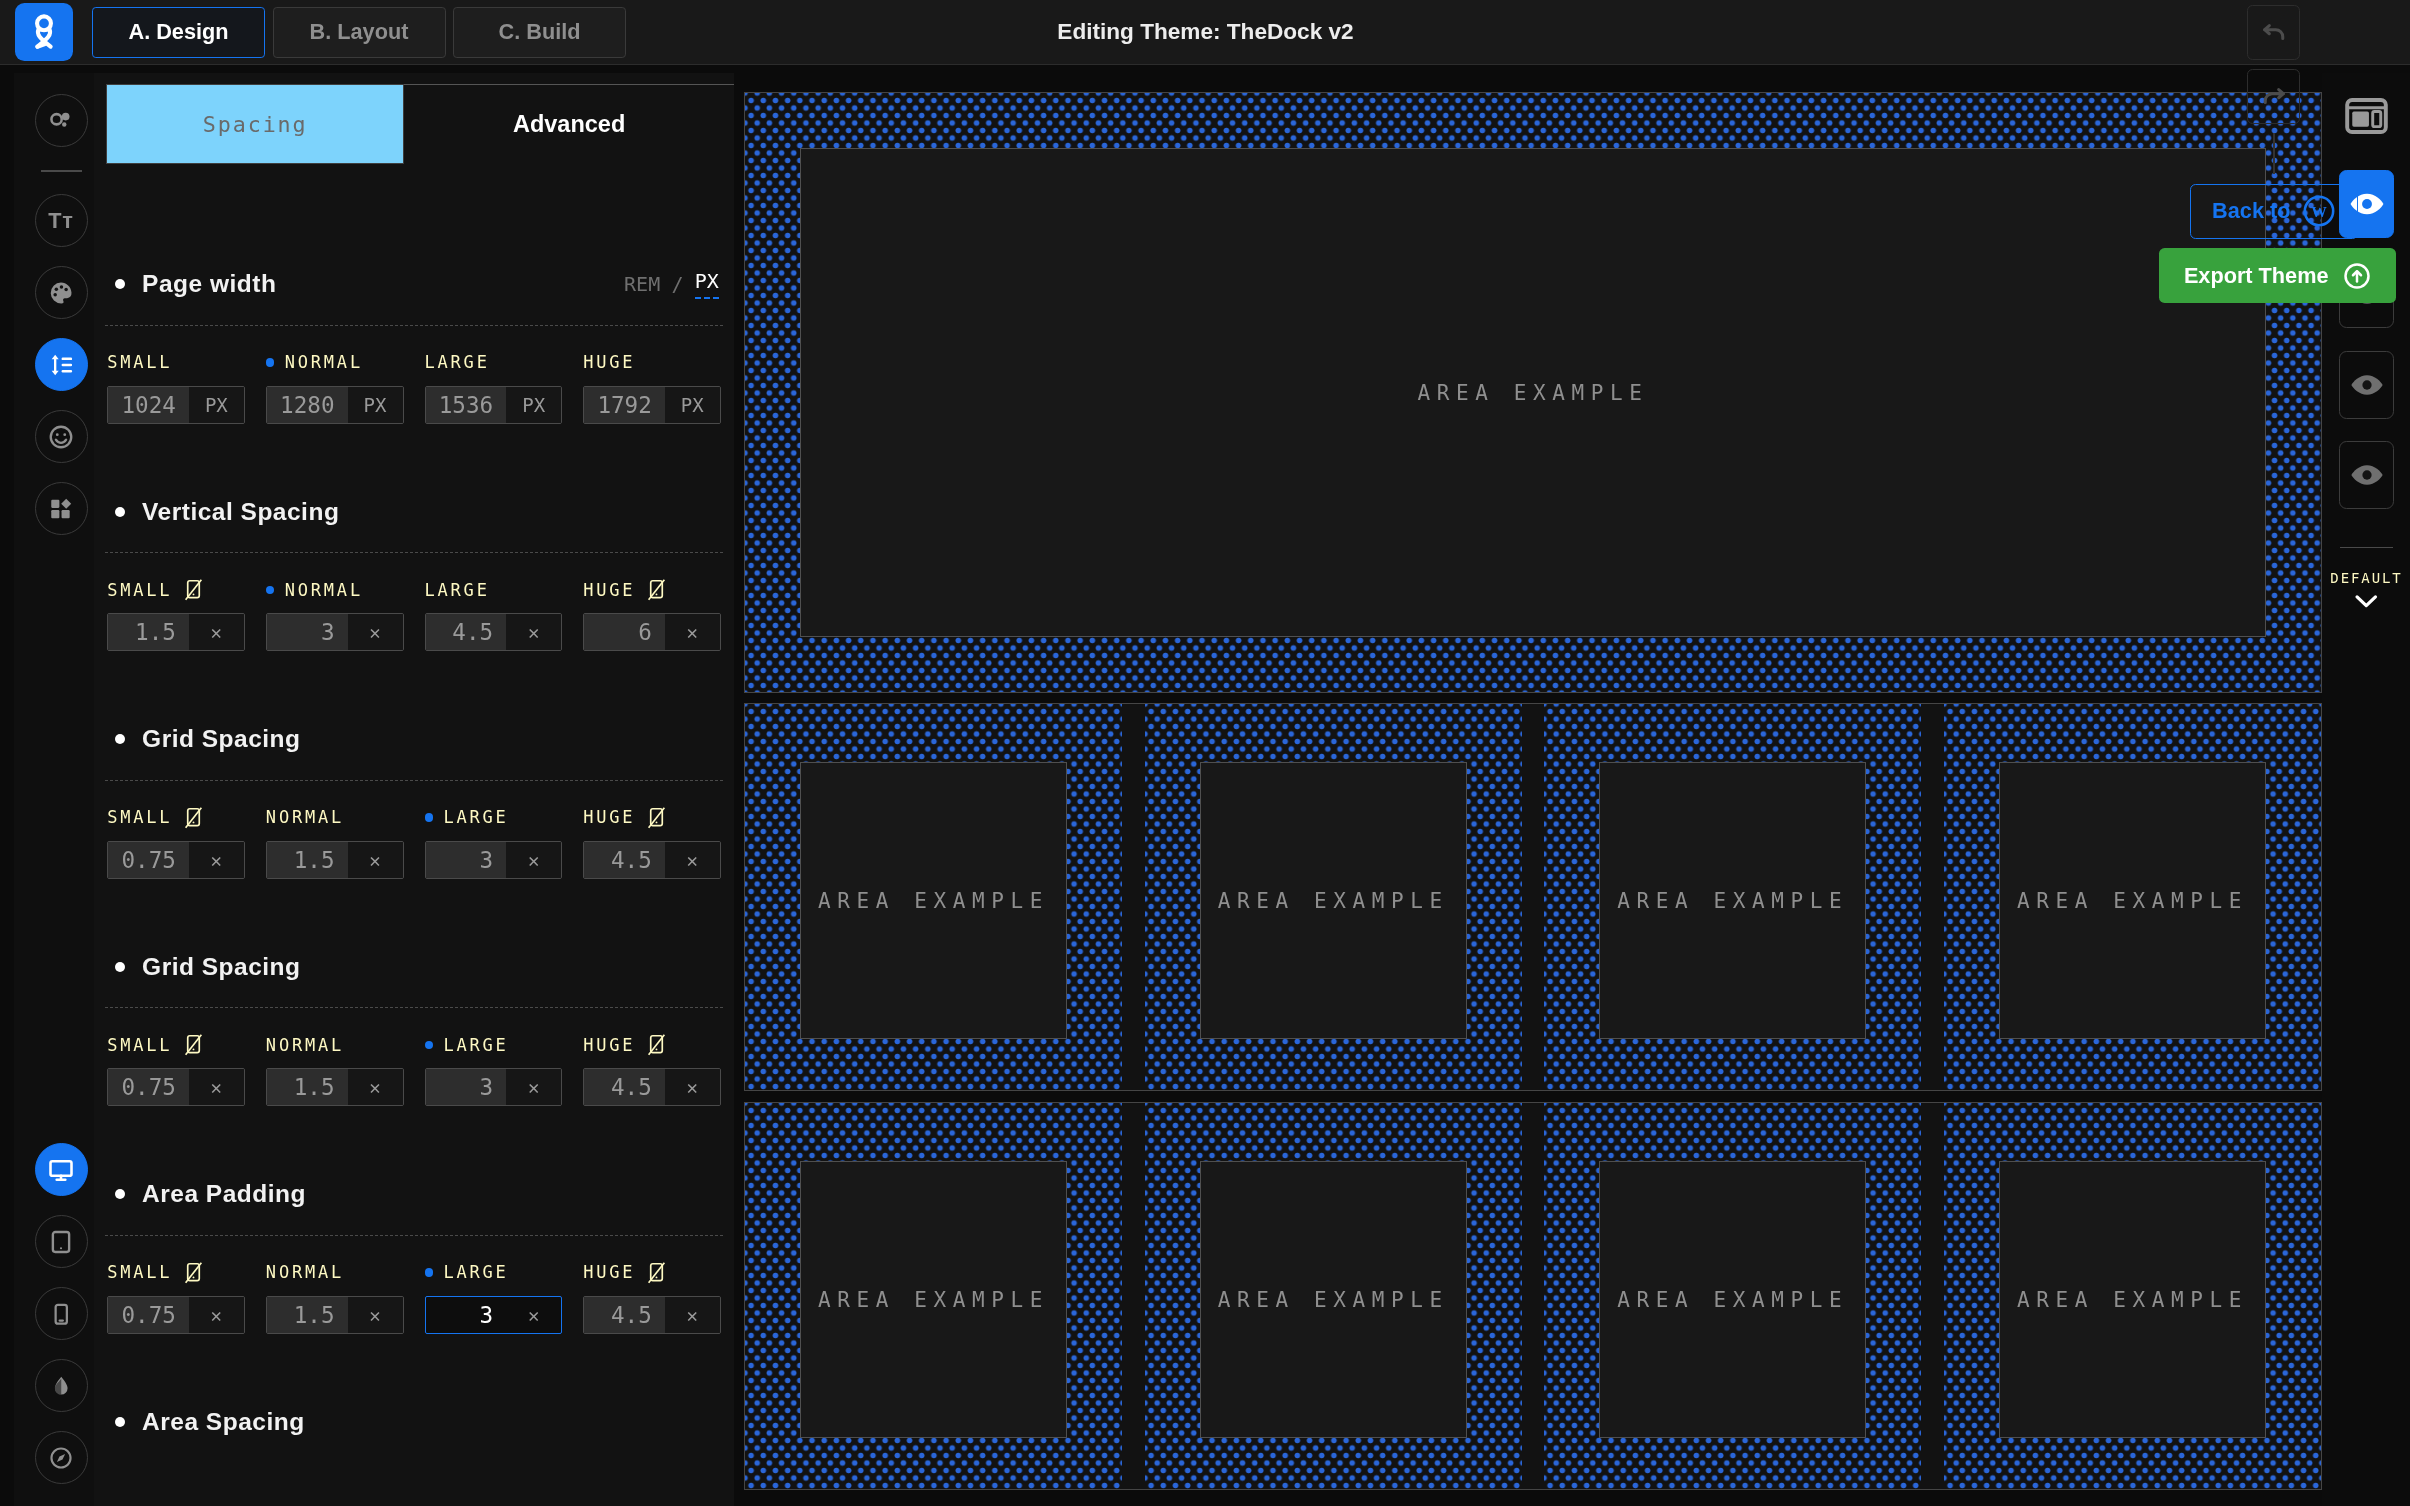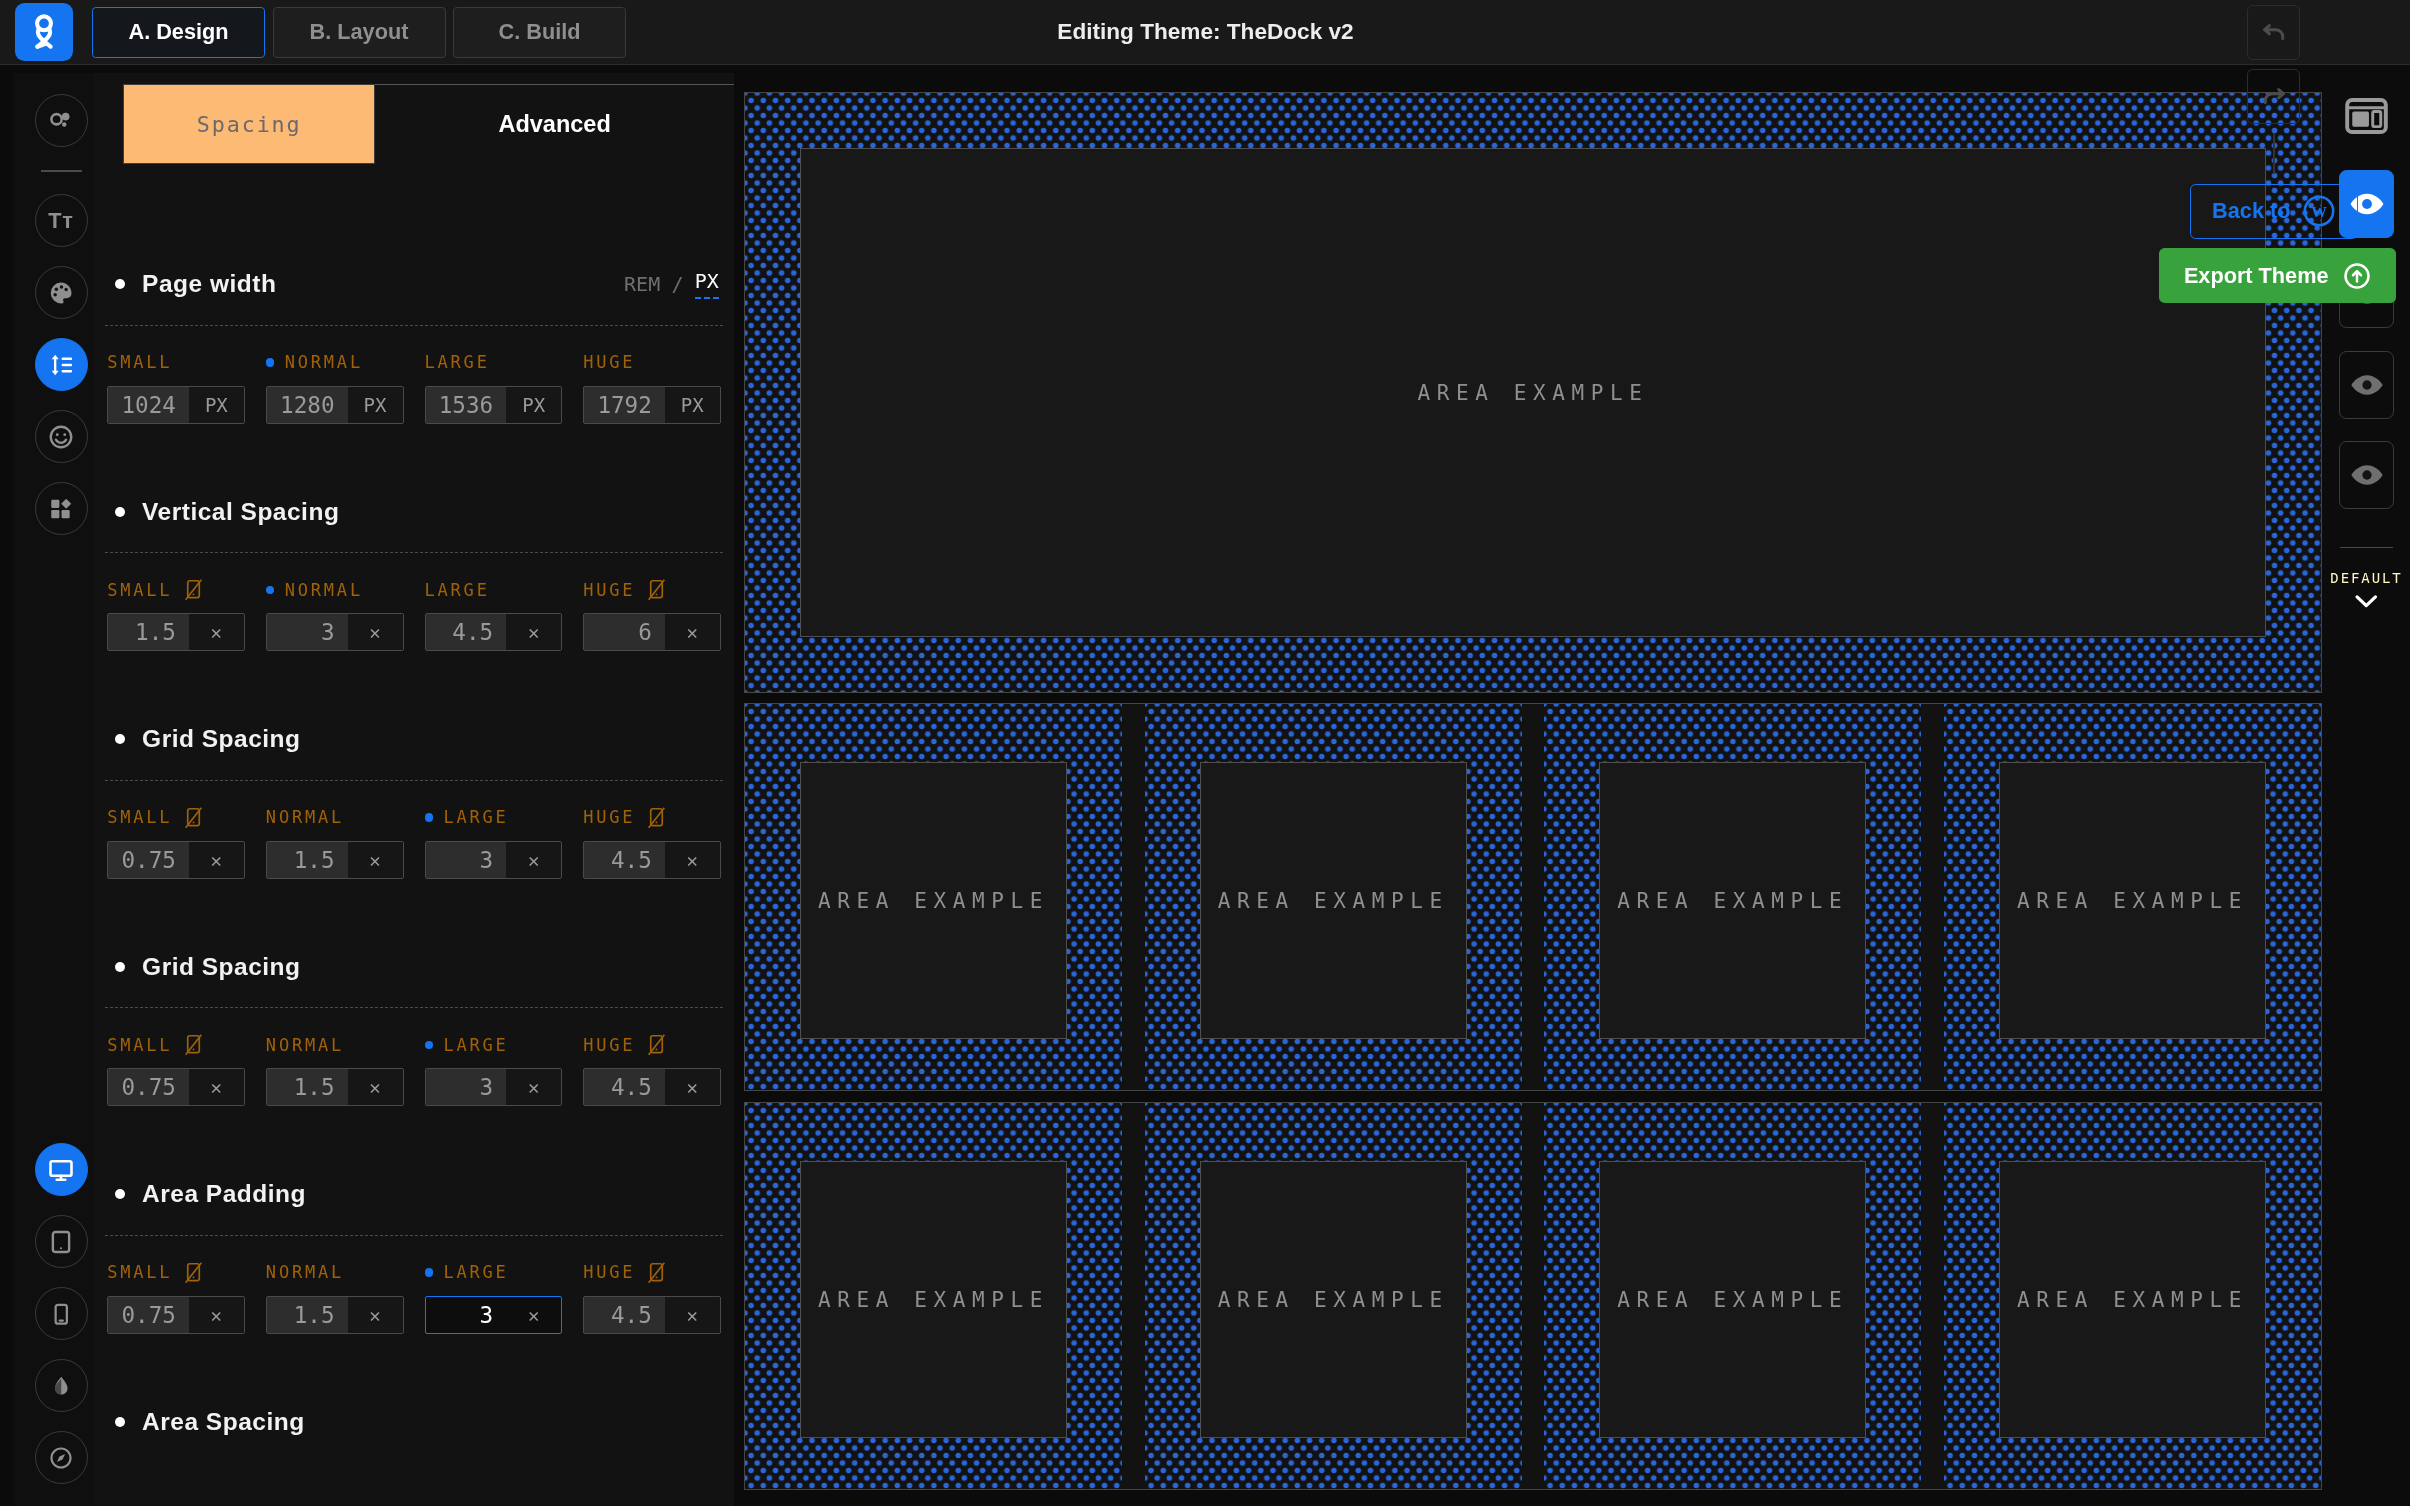--- a/index.html
+++ b/index.html
@@ -45,38 +45,38 @@
   .rail-btn.first{margin-top:21px;}
   .rail-divider{width:41px;height:1.9px;background:#4a4a4a;margin:3.8px 0 22.6px;}
   .rail-spacer{flex:1;}
   .tt-glyph{font-weight:700;font-size:21.7px;line-height:1;letter-spacing:0.9px;}
 
   
   .panel{position:absolute;left:94px;top:73px;bottom:0;width:640px;background:#121212;
          box-sizing:border-box;overflow:hidden;}
   .panel-tabs{display:flex;height:80px;margin-top:11.3px;padding-left:12.2px;}
   .panel-tab{display:flex;align-items:center;justify-content:center;box-sizing:border-box;}
-  .panel-tab.inactive{width:252px;background:#fdba74;border:0.9px solid #3f3f3f;
-                      font-family:"DejaVu Sans Mono",monospace;font-size:21.7px;letter-spacing:1.9px;color:#6a6a6a;margin-left:17px;}
+  .panel-tab.inactive{width:298px;background:#7dd3fc;border:0.9px solid #3f3f3f;
+                      font-family:"DejaVu Sans Mono",monospace;font-size:21.7px;letter-spacing:1.9px;color:#6a6a6a;}
   .panel-tab.active{flex:1;border-top:1.9px solid #555;color:#fff;font-weight:700;font-size:23.5px;}
   .panel-content{padding:0 11.3px;}
   .section{margin-bottom:72px;}
   .section.first{margin-top:104px;}
   .sec-head{display:flex;align-items:center;height:32px;}
   .sec-bullet{width:10.4px;height:10.4px;border-radius:50%;background:#fff;margin:0 17px 0 9.4px;flex:0 0 auto;}
   .sec-title{font-size:24.5px;font-weight:700;color:#f2f2f2;letter-spacing:0.5px;white-space:nowrap;}
   .unit-toggle{margin-left:auto;display:flex;align-items:center;gap:11.3px;margin-right:3.8px;
                font-family:"DejaVu Sans Mono",monospace;font-size:20px;color:#6f6f6f;}
   .unit-rem{color:#6f6f6f;}
   .unit-slash{color:#6f6f6f;}
   .unit-px{color:#fff;border-bottom:2.8px dashed #1574f0;padding-bottom:3.8px;}
   .sec-divider{border-top:1.9px dashed #4a4a4a;margin-top:24.5px;height:0;}
   .fields{display:grid;grid-template-columns:repeat(4,1fr);column-gap:21px;margin-top:22.6px;padding:0 1.9px;}
   .field-label{display:flex;align-items:center;gap:10.4px;height:28px;
-               font-family:"DejaVu Sans Mono",monospace;font-size:17px;letter-spacing:2.8px;color:#a16207;}
+               font-family:"DejaVu Sans Mono",monospace;font-size:17px;letter-spacing:2.8px;color:#fef9c3;}
   .blue-dot{width:8.5px;height:8.5px;border-radius:50%;background:#1574f0;flex:0 0 auto;}
   .input{margin-top:9.4px;height:38px;display:flex;border:1.9px solid #4a4a4a;border-radius:2px;
          overflow:hidden;background:#161616;box-sizing:border-box;}
   .input .val{flex:1;background:#2d2d2d;display:flex;align-items:center;justify-content:flex-end;
               padding-right:13px;font-family:"DejaVu Sans Mono",monospace;font-size:22.6px;color:#9a9a9a;}
   .input .suffix{width:55px;display:flex;align-items:center;justify-content:center;background:#161616;
                  font-family:"DejaVu Sans Mono",monospace;font-size:19px;color:#9a9a9a;}
   .input.focused{border-color:#1574f0;background:#0d0d0d;}
   .input.focused .val{background:transparent;color:#fff;}
   .input.focused .suffix{background:transparent;}

